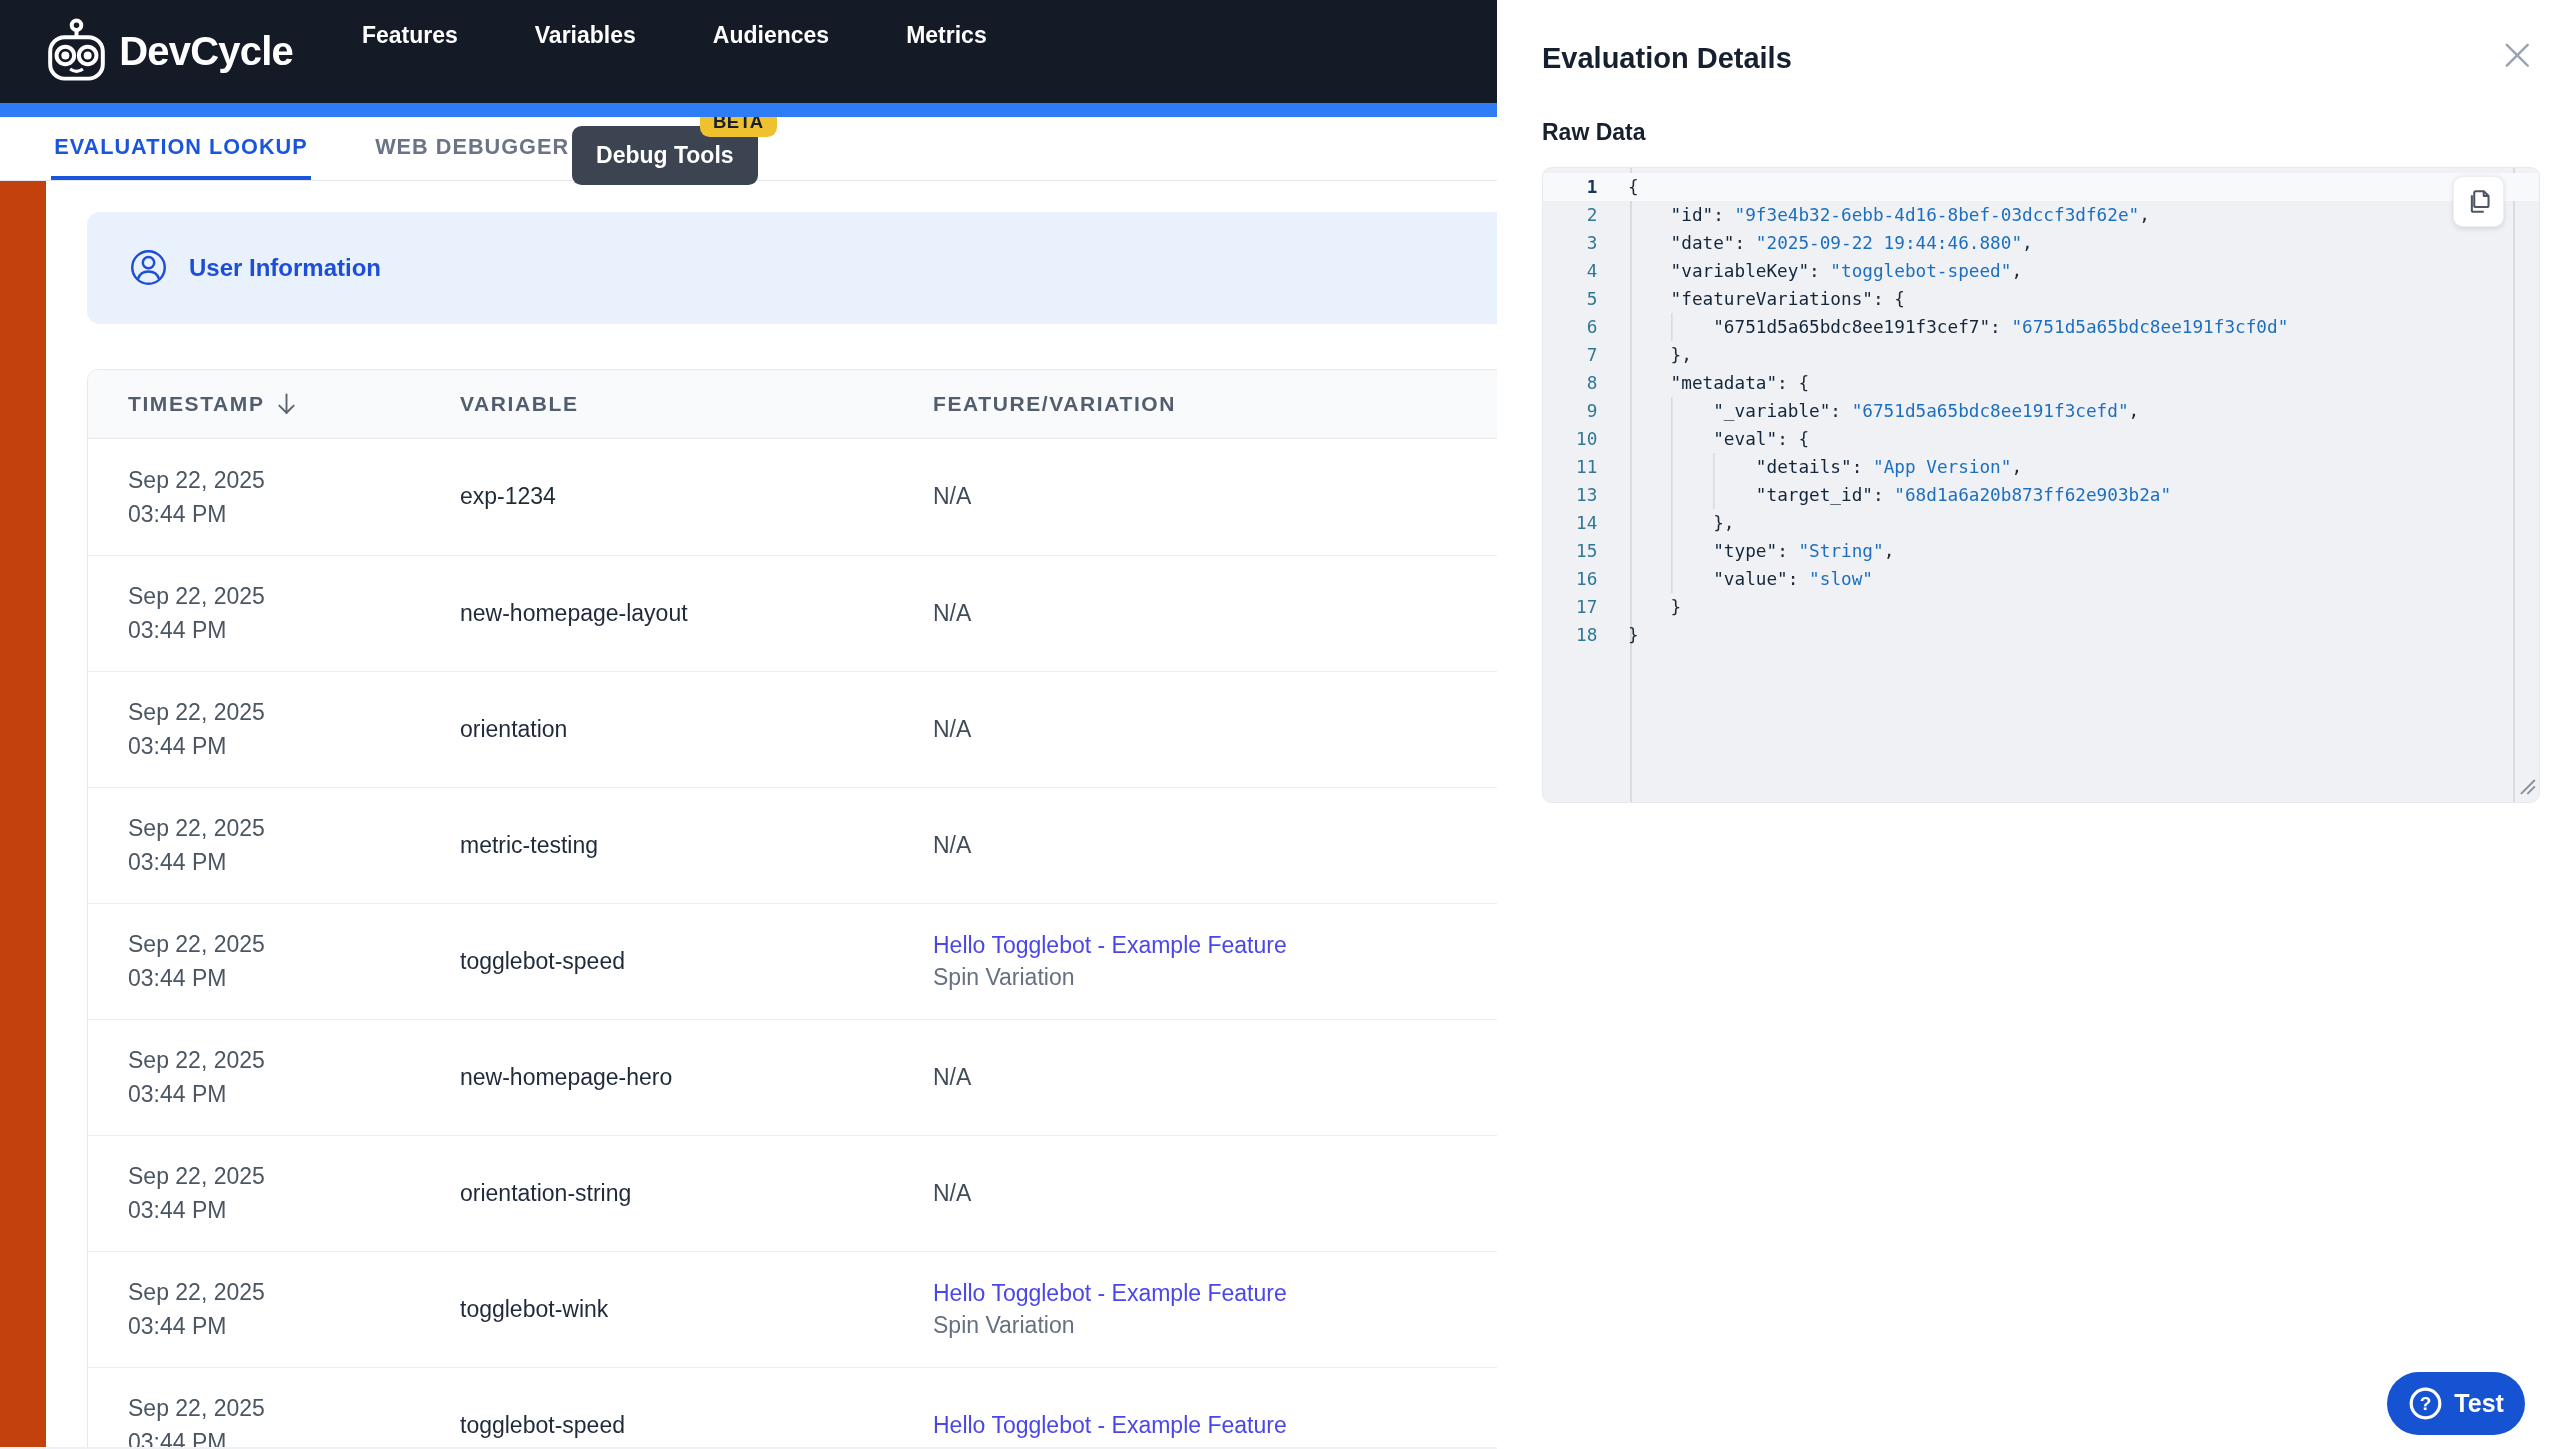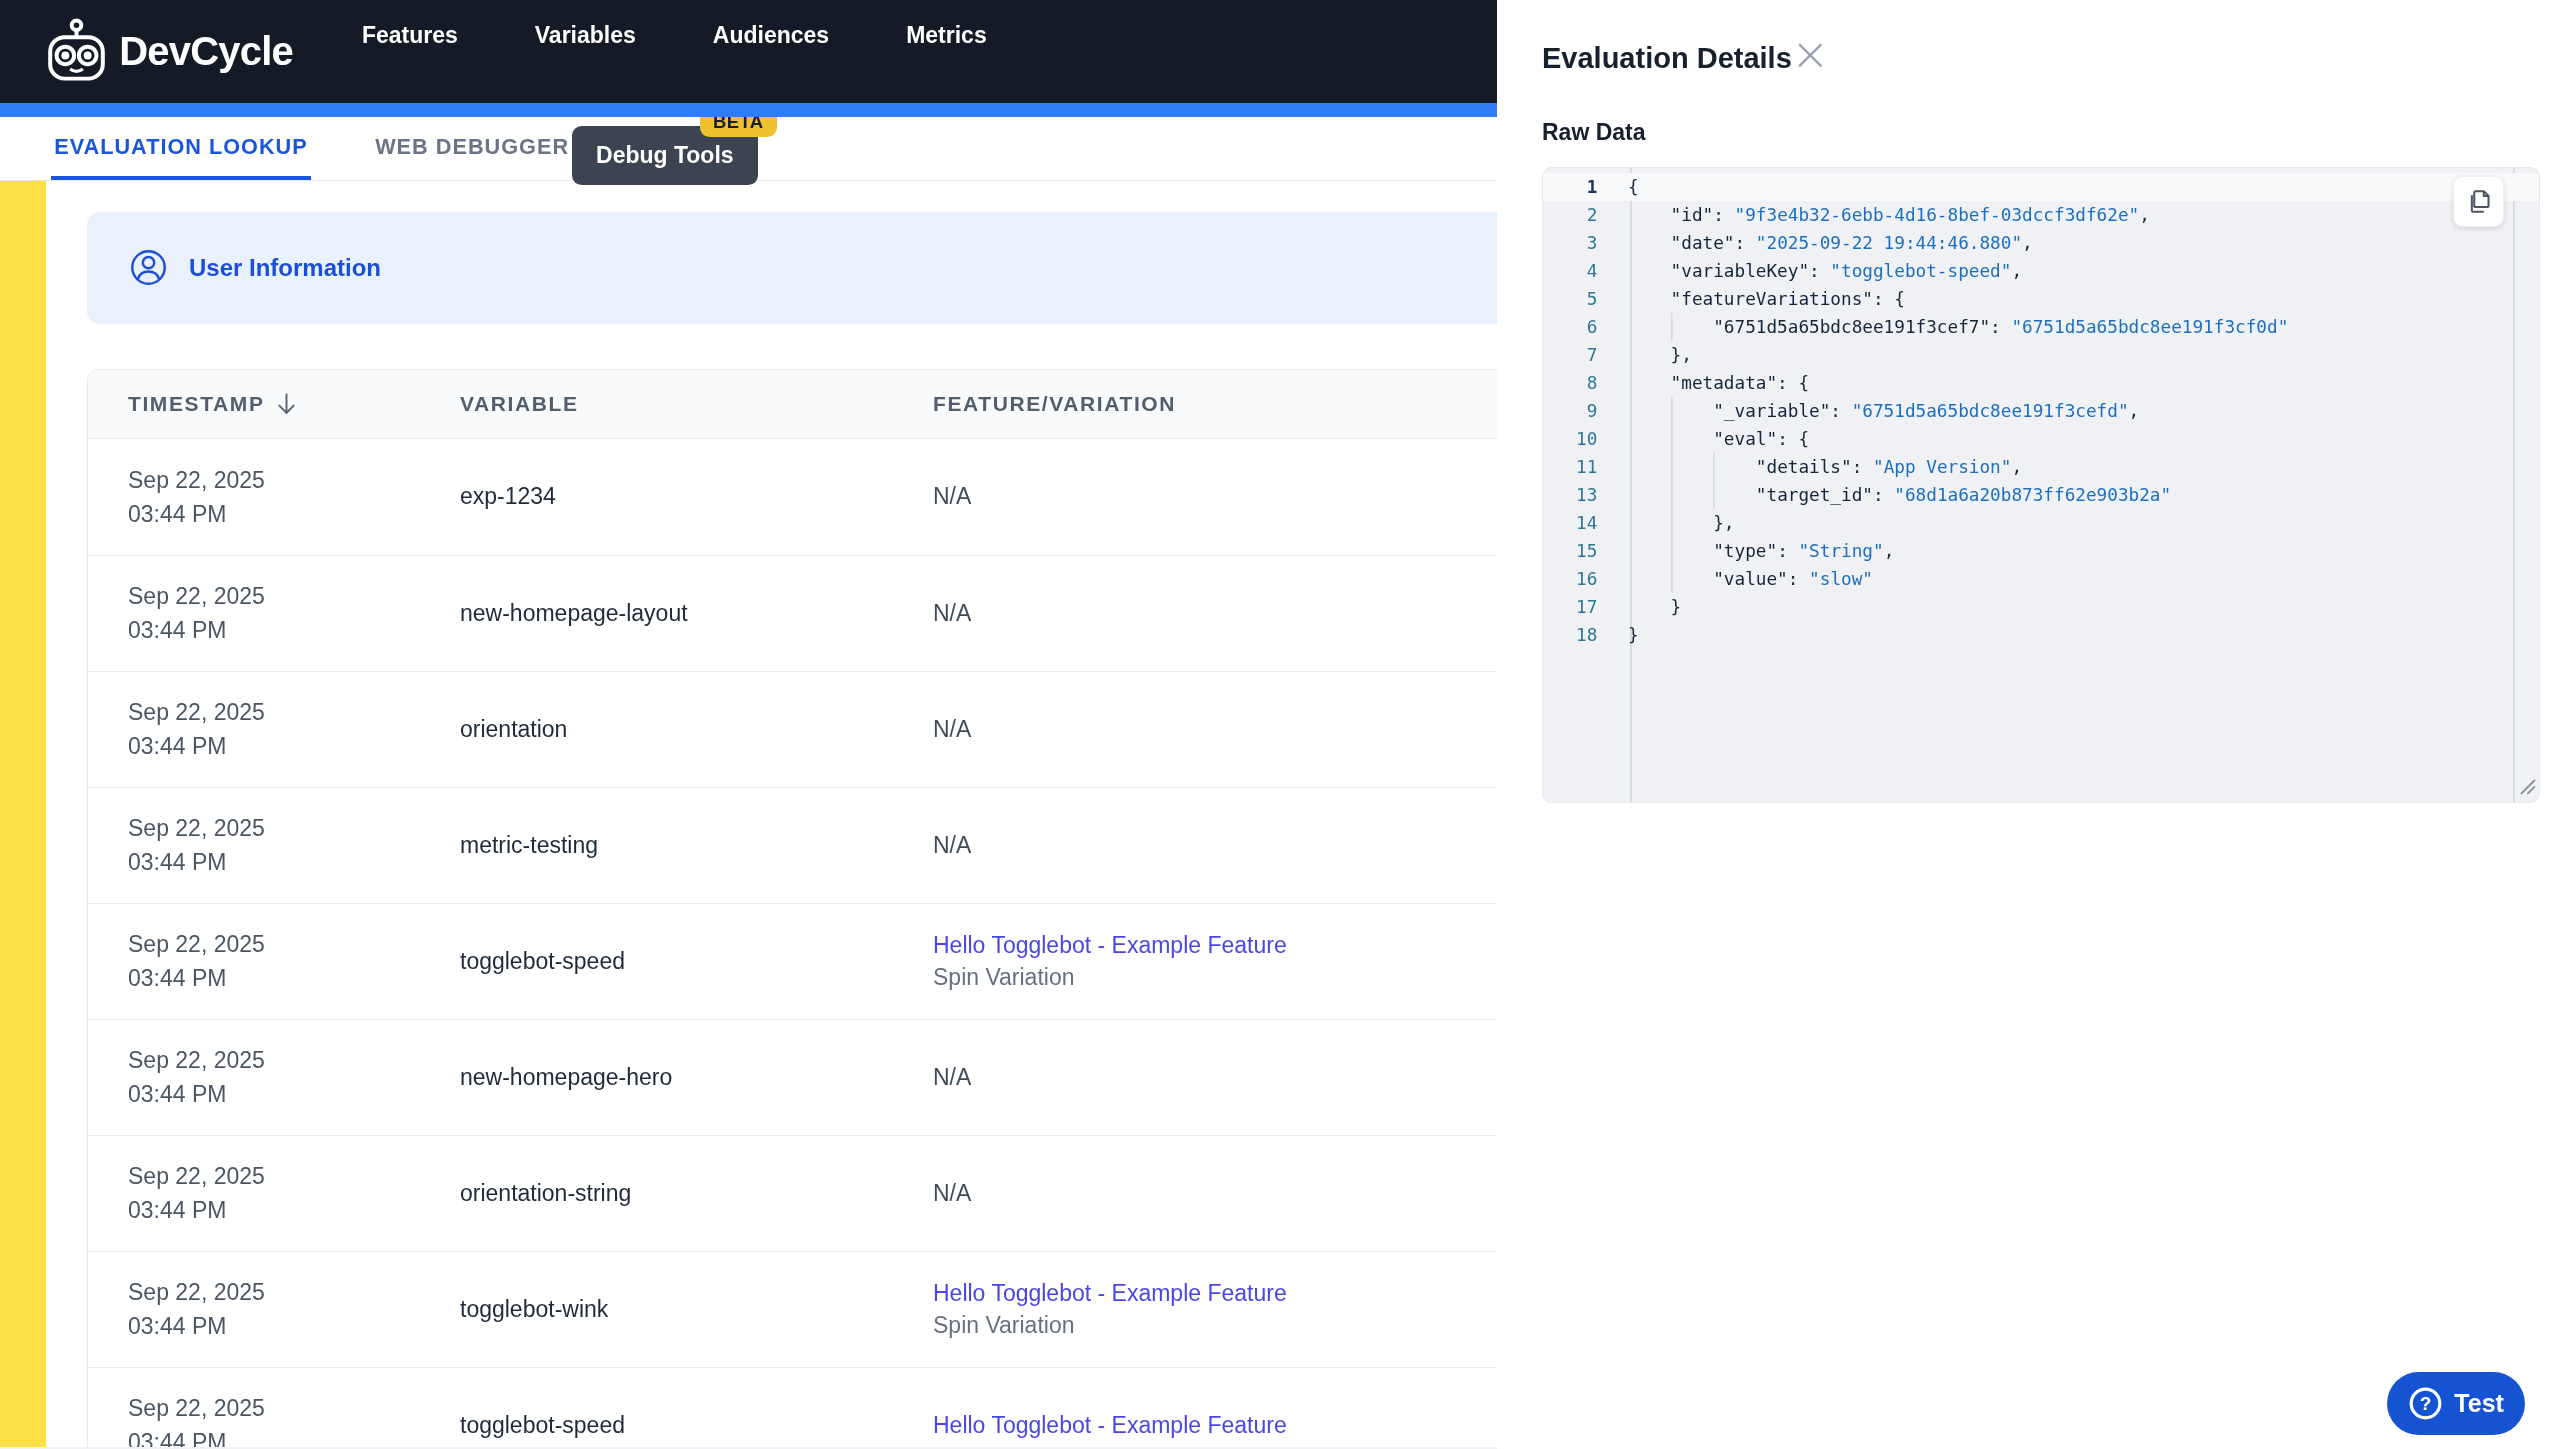--- a/index.html
+++ b/index.html
@@ -23,21 +23,21 @@
   .bluebar { height:14.4px; background:#2e7df6; position:relative; z-index:2; }
 
   
   .tabbar { height:64px; background:#ffffff; border-bottom:1.6px solid #e6e8ec;
             display:flex; align-items:stretch; padding-left:51px; gap:61px; position:relative; z-index:1; }
   .tab { display:flex; align-items:center; font-size:21.7px; font-weight:700; letter-spacing:1px;
          color:#6a7486; cursor:pointer; border-bottom:4.8px solid transparent; padding:0 3.2px;text-align:center; }
   .tab.active { color:#1a56db; border-bottom-color:#1a56db; }
 
   
-  .content { position:relative; height:1266px; background:#fde047;padding-left:12px; }
+  .content { position:relative; height:1266px; background:#c2410c;padding-left:12px; }
   .sheet { position:absolute; left:46px; top:0; right:0; bottom:0; background:#ffffff; overflow:hidden; }
 
   .banner { margin:30.5px 0 0 41px; width:1436px; height:112px; background:#e9f1fd; border-radius:13px;
             display:flex; align-items:center; padding-left:42px; gap:21px; }
   .banner-label { color:#1c4ed8; font-size:24px; font-weight:600; }
 
   .table-card { margin:45px 0 0 41px; width:1462px; border:1.6px solid #e6e8ec;
                 border-radius:11.2px 11.2px 0 0; overflow:hidden; background:#fff; }
   .thead { display:flex; align-items:center; height:69px; background:#f9fafb; border-bottom:1.6px solid #e6e8ec; }
   .th { color:#525e6e; font-size:21px; font-weight:600; letter-spacing:1.6px; display:flex; align-items:center; gap:11.2px; }
@@ -48,21 +48,21 @@
   .trow:first-child { border-top:none; }
   .ts-date { color:#4b5663; font-size:23px; line-height:34px; }
   .var-name { color:#1f2a3a; font-size:23px; }
   .na { color:#414c5b; font-size:23px; }
   .feat-link { color:#4a46e8; font-size:23px; line-height:32px; cursor:pointer; }
   .feat-var { color:#667080; font-size:23px; line-height:32px; }
 
   
   .drawer { position:fixed; left:1497px; top:0; right:0; bottom:0; background:#ffffff; z-index:10;
             padding-left:45px; }
-  .drawer-head { display:flex; justify-content:flex-start; align-items:flex-start;
+  .drawer-head { display:flex; justify-content:space-between; align-items:flex-start;
                  padding:42px 40px 0 0; }
   .drawer-title { color:#16202e; font-size:29px; font-weight:700; }
   .close-btn { background:none; border:none; cursor:pointer; padding:3.2px; margin-top:-4.8px; }
   .section-title { margin-top:42px; color:#16202e; font-size:23px; font-weight:700; }
 
   .codeblock { position:relative; margin-top:21px; width:998px; height:636px; background:#eff1f4;
                border:1.6px solid #e7e9ed; border-radius:9.6px; font-family:"DejaVu Sans Mono", monospace;
                font-size:17.7px; overflow:hidden; }
   .gutter-sep { position:absolute; left:87px; top:0; bottom:0; width:1.6px; background:#d8dbe0; }
   .right-sep  { position:absolute; right:24px; top:0; bottom:0; width:1.6px; background:#d8dbe0; }

